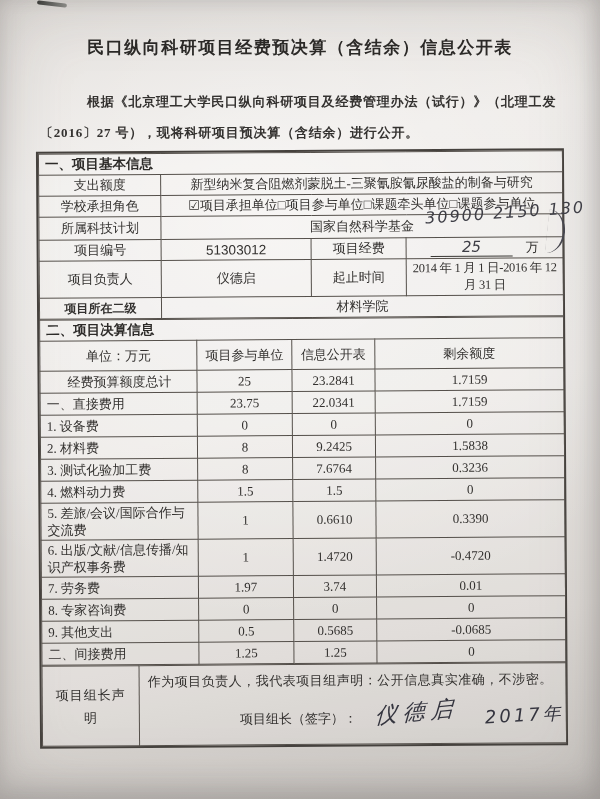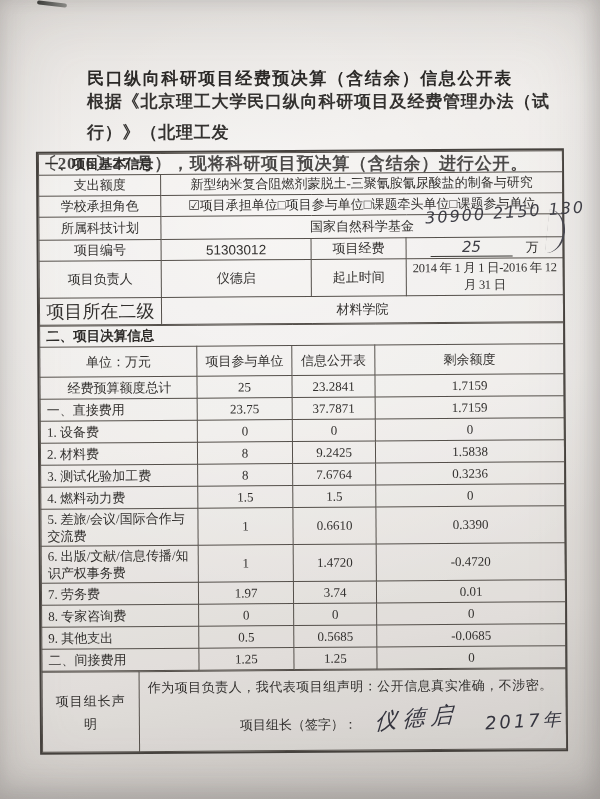--- a/index.html
+++ b/index.html
@@ -17,25 +17,25 @@
     color:#2f2d2b;
   }
   .staple{
     position:absolute;left:37px;top:2px;width:30px;height:4px;
     background:linear-gradient(90deg,#3c3c3a,#8a8a86);
     transform:rotate(7deg);border-radius:2px;
   }
   .title{
     position:absolute;top:36px;left:0;width:100%;text-align:center;
     font-family:"Liberation Sans","DejaVu Sans",sans-serif;
-    font-weight:bold;font-size:17px;letter-spacing:1.5px;color:#2b2927;margin-top:31px;
+    font-weight:bold;font-size:17px;letter-spacing:1.5px;color:#2b2927;
   }
   .intro{
     position:absolute;top:86px;left:40px;width:528px;
-    font-size:17px;font-weight:600;letter-spacing:0.8px;line-height:31px;color:#343230;
+    font-size:13px;font-weight:600;letter-spacing:0.8px;line-height:31px;color:#343230;
   }
   .intro .l1{padding-left:47px;}
   .doc-table{
     position:absolute;left:38px;top:150px;width:524px;
     border:2px solid #45413d;background:rgba(255,255,255,0.12);
     transform:rotate(-0.4deg);transform-origin:50% 50%;
   }
   table{border-collapse:collapse;width:100%;table-layout:fixed;}
   td{
     border:1px solid #55504b;font-size:13px;color:#33312f;
@@ -139,21 +139,21 @@
           <span style="margin-left:10px;">万</span>
         </td>
       </tr>
       <tr style="height:21px">
         <td class="lbl">项目负责人</td>
         <td class="val">仪德启</td>
         <td class="lbl">起止时间</td>
         <td class="val" style="font-size:12.5px;letter-spacing:-0.3px;">2014 年 1 月 1 日-2016 年 12 月 31 日</td>
       </tr>
       <tr style="height:19px">
-        <td class="lbl" style="font-size:18px;">项目所在二级</td>
+        <td class="lbl" style="font-size:12px;font-weight:bold;">项目所在二级</td>
         <td class="val" colspan="3">材料学院</td>
       </tr>
     </tbody>
       </table>
 
     <table>
       <colgroup>
           <col style="width:157px">
           <col style="width:95px">
           <col style="width:83px">
@@ -173,21 +173,21 @@
         <tbody id="settlement-body">
           <tr style="height:22px">
         <td class="settle-label" style="text-align: center;">经费预算额度总计</td>
         <td class="num">25</td>
         <td class="num">23.2841</td>
         <td class="num">1.7159</td>
       </tr>
           <tr style="height:22px">
         <td class="settle-label" style="text-align: left;">一、直接费用</td>
         <td class="num">23.75</td>
-        <td class="num">37.7871</td>
+        <td class="num">22.0341</td>
         <td class="num">1.7159</td>
       </tr>
           <tr style="height:22px">
         <td class="settle-label" style="text-align: left;">1. 设备费</td>
         <td class="num">0</td>
         <td class="num">0</td>
         <td class="num">0</td>
       </tr>
           <tr style="height:22px">
         <td class="settle-label" style="text-align: left;">2. 材料费</td>

